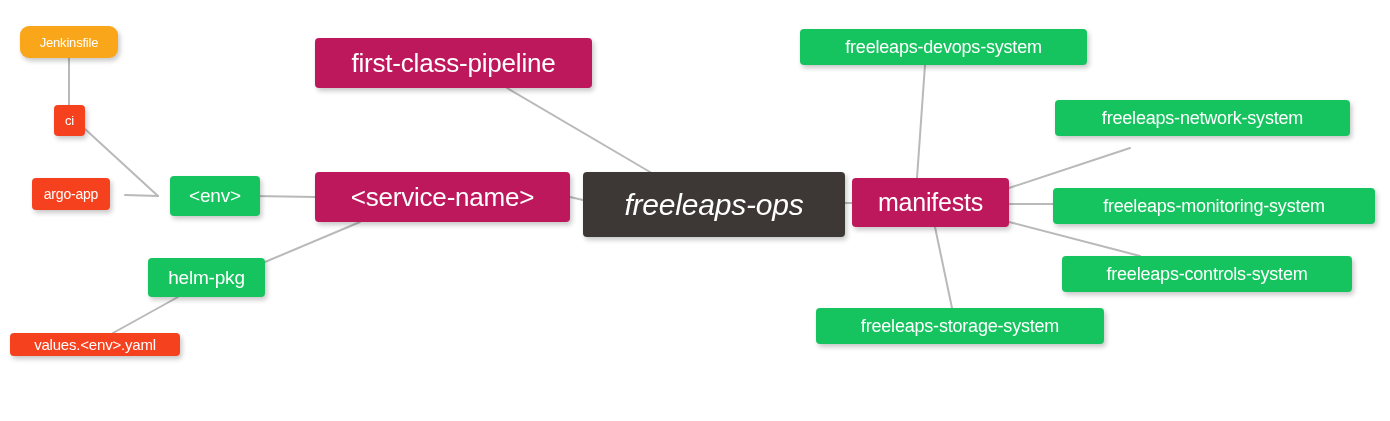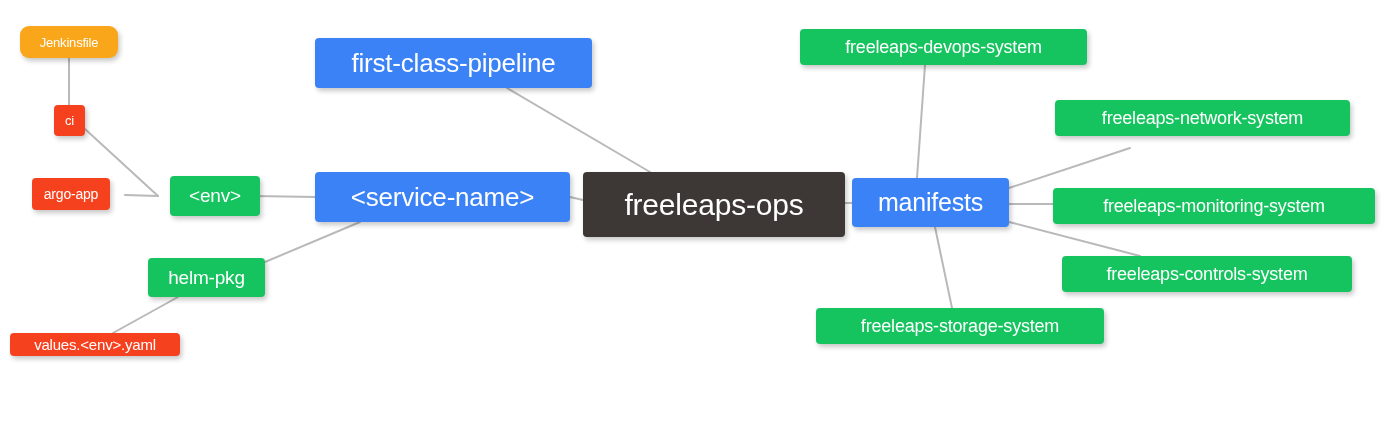--- a/index.html
+++ b/index.html
@@ -30,21 +30,21 @@
     align-items: center;
     justify-content: center;
     color: #ffffff;
     border-radius: 4px;
     white-space: nowrap;
     box-shadow: 2px 3px 5px rgba(0,0,0,0.22);
     letter-spacing: -0.2px;
     z-index: 2;
   }
   .n-root   { background: #3d3835; }
-  .n-blue   { background: #3b82f6; }
+  .n-blue   { background: #be185d; }
   .n-green  { background: #16c45f; }
   .n-red    { background: #f6411e; }
   .n-orange { background: #faa61a; border-radius: 9px; }
 </style>
 </head>
 <body>
 
 <div id="canvas">
   <svg id="edges" viewBox="0 0 1390 421" xmlns="http://www.w3.org/2000/svg">
       <line x1="69" y1="58" x2="69" y2="105" stroke="#b9b9b9" stroke-width="2" stroke-linecap="round"></line>
@@ -64,21 +64,21 @@
     </svg>
   <div id="node-layer">
       <div class="node n-orange" style="left: 20px; top: 26px; width: 98px; height: 32px; font-size: 13px;">Jenkinsfile</div>
       <div class="node n-red" style="left: 54px; top: 105px; width: 31px; height: 31px; font-size: 13px;">ci</div>
       <div class="node n-red" style="left: 32px; top: 178px; width: 78px; height: 32px; font-size: 14px;">argo-app</div>
       <div class="node n-green" style="left: 170px; top: 176px; width: 90px; height: 40px; font-size: 19px;">&lt;env&gt;</div>
       <div class="node n-green" style="left: 148px; top: 258px; width: 117px; height: 39px; font-size: 19px;">helm-pkg</div>
       <div class="node n-red" style="left: 10px; top: 333px; width: 170px; height: 23px; font-size: 15px;">values.&lt;env&gt;.yaml</div>
       <div class="node n-blue" style="left: 315px; top: 38px; width: 277px; height: 50px; font-size: 26px;">first-class-pipeline</div>
       <div class="node n-blue" style="left: 315px; top: 172px; width: 255px; height: 50px; font-size: 26px;">&lt;service-name&gt;</div>
-      <div class="node n-root" style="left: 583px; top: 172px; width: 262px; height: 65px; font-size: 30px;">freeleaps-ops</div>
+      <div class="node n-root" style="left: 583px; top: 172px; width: 262px; height: 65px; font-size: 30px; font-style: italic;">freeleaps-ops</div>
       <div class="node n-blue" style="left: 852px; top: 178px; width: 157px; height: 49px; font-size: 25px;">manifests</div>
       <div class="node n-green" style="left: 800px; top: 29px; width: 287px; height: 36px; font-size: 18px;">freeleaps-devops-system</div>
       <div class="node n-green" style="left: 1055px; top: 100px; width: 295px; height: 36px; font-size: 18px;">freeleaps-network-system</div>
       <div class="node n-green" style="left: 1053px; top: 188px; width: 322px; height: 36px; font-size: 18px;">freeleaps-monitoring-system</div>
       <div class="node n-green" style="left: 1062px; top: 256px; width: 290px; height: 36px; font-size: 18px;">freeleaps-controls-system</div>
       <div class="node n-green" style="left: 816px; top: 308px; width: 288px; height: 36px; font-size: 18px;">freeleaps-storage-system</div>
     </div>
 </div>
 
 </body></html>

